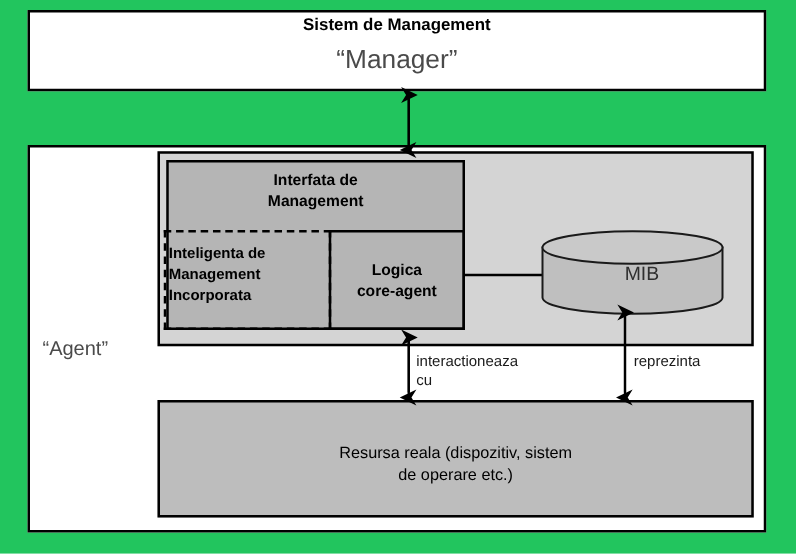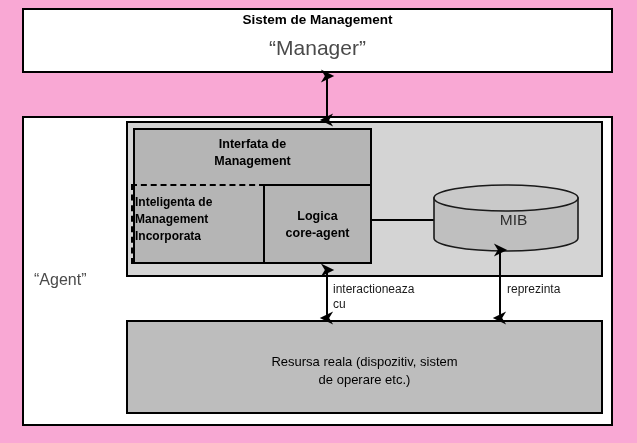--- a/index.html
+++ b/index.html
@@ -7,21 +7,21 @@
     padding: 0;
     background: #ffffff;
   }
   body {
     font-family: "Liberation Sans", sans-serif;
   }
   #canvas {
     position: relative;
     width: 637px;
     height: 443px;
-    background: #f9a8d4;
+    background: #22c55e;
     overflow: hidden;
   }
 
   
   .abs { position: absolute; box-sizing: border-box; }
 
   
   .outer-box {
     border: 2px solid #000000;
     background: #ffffff;

